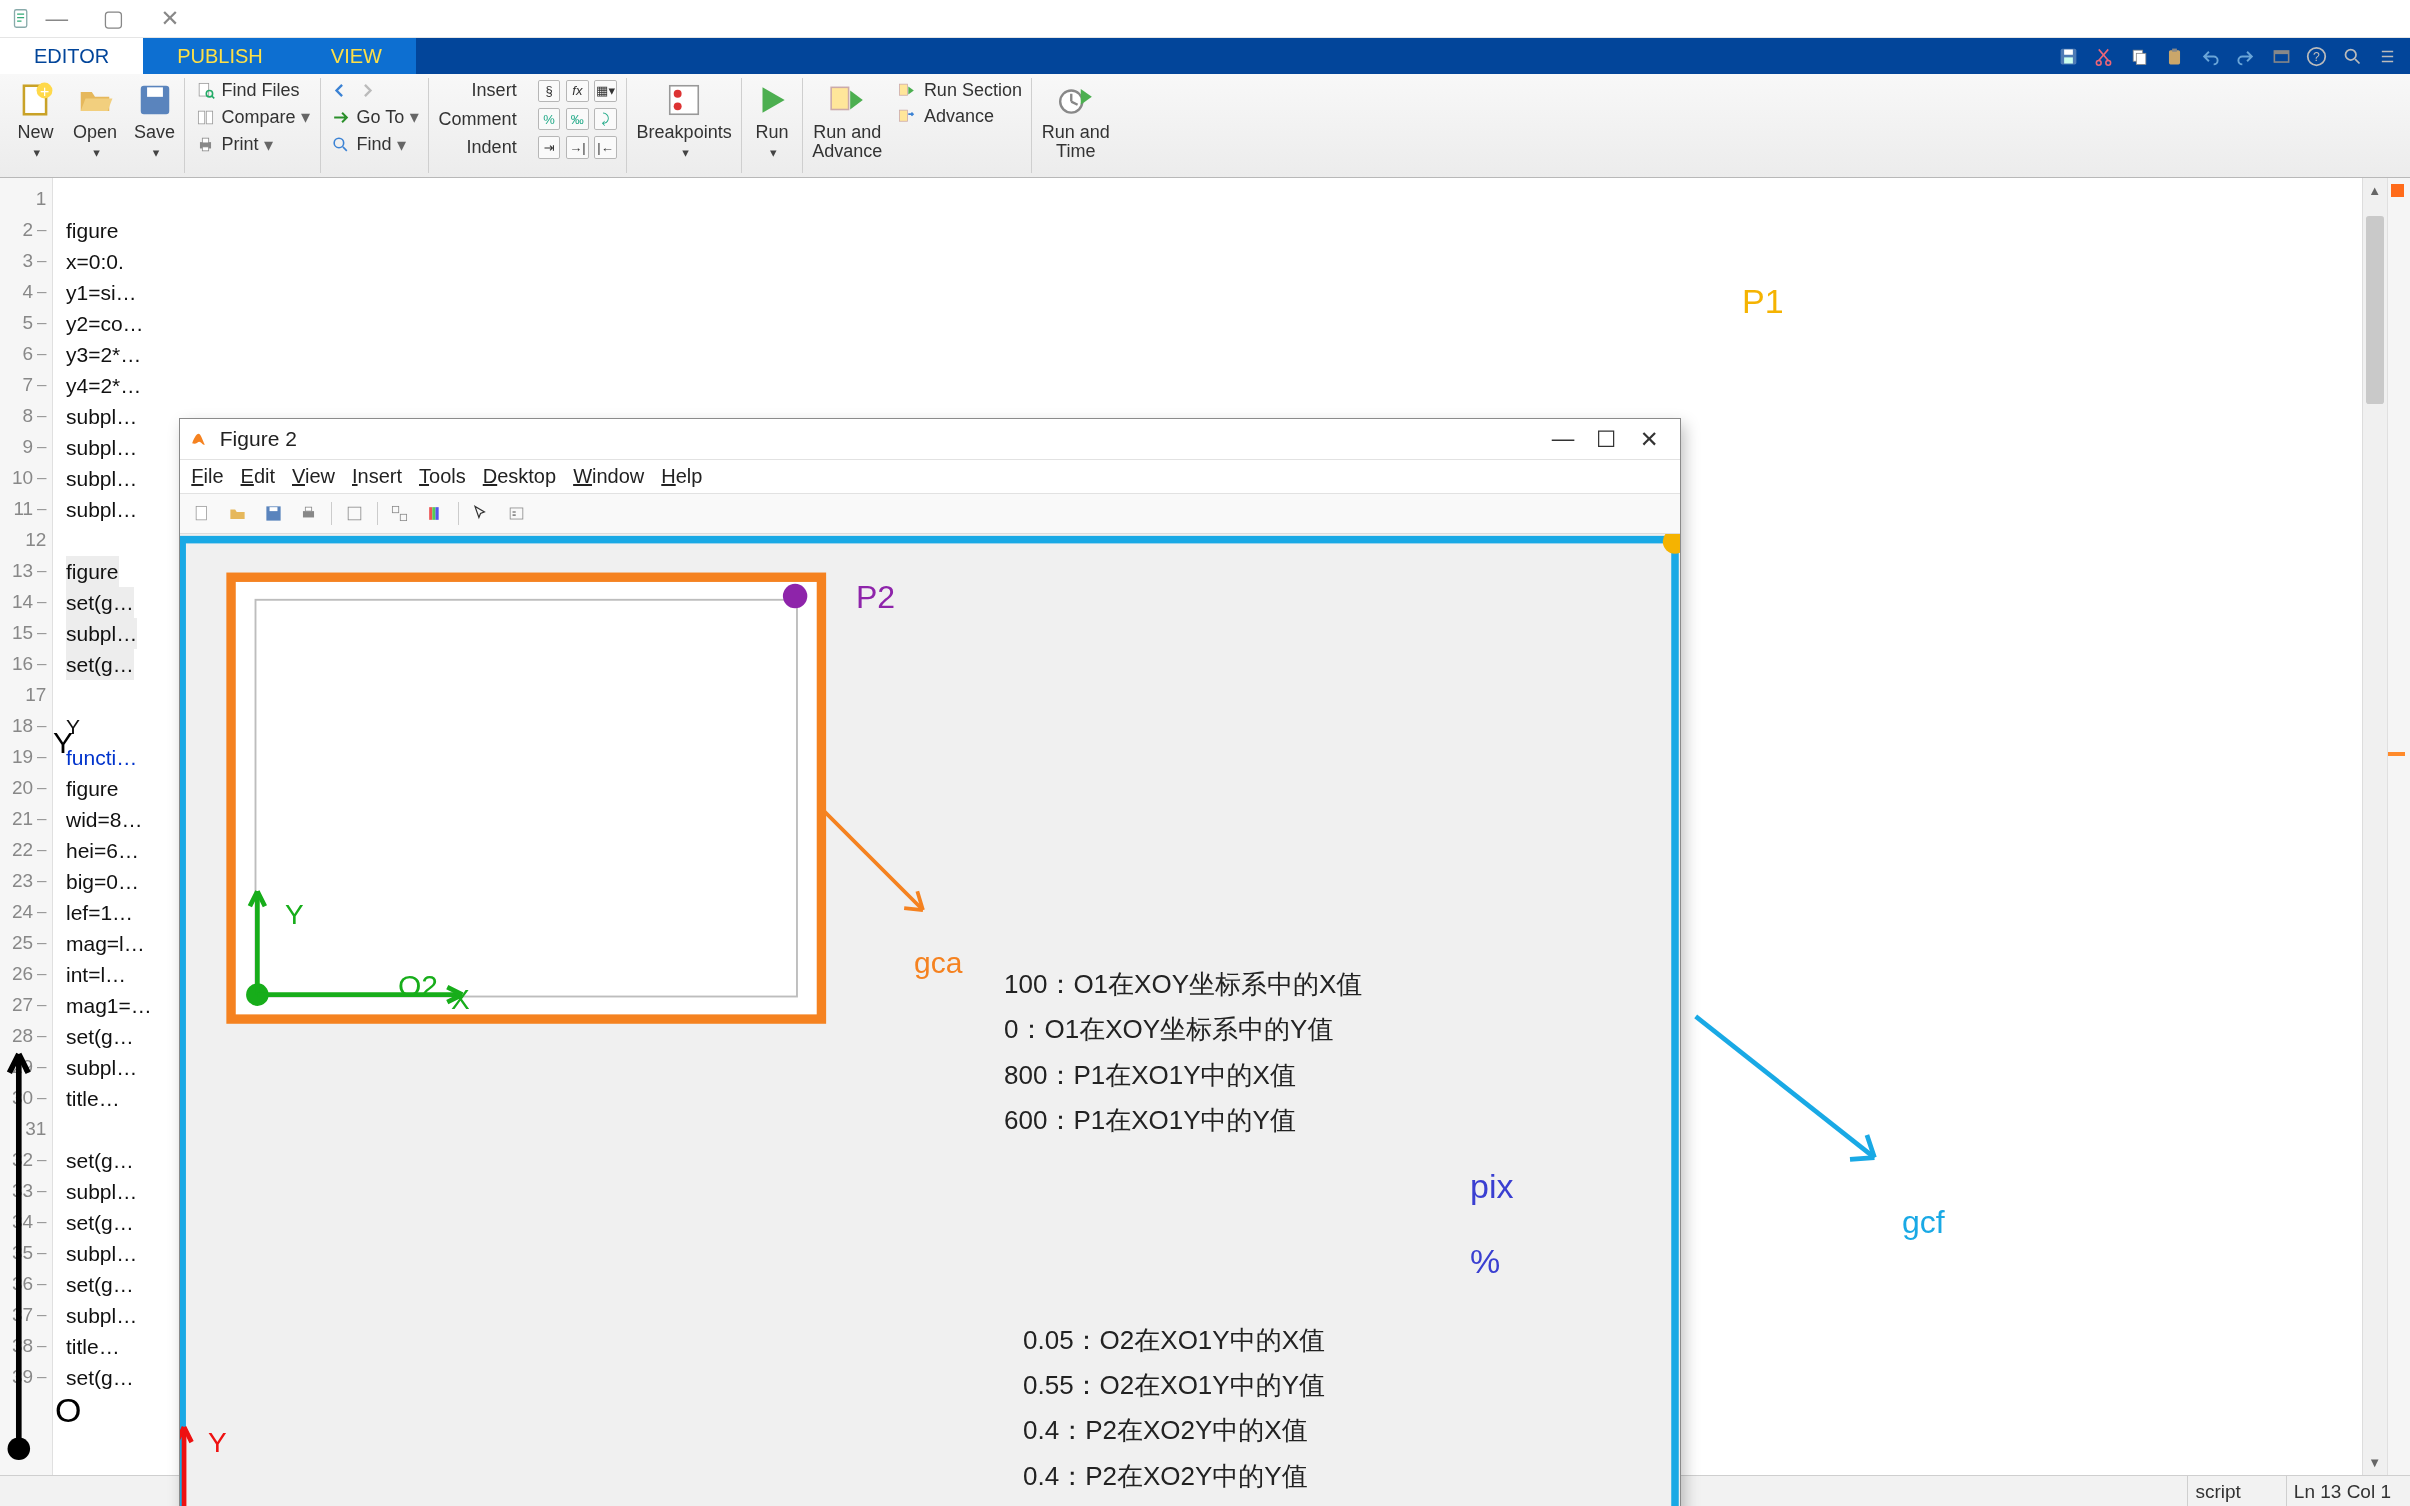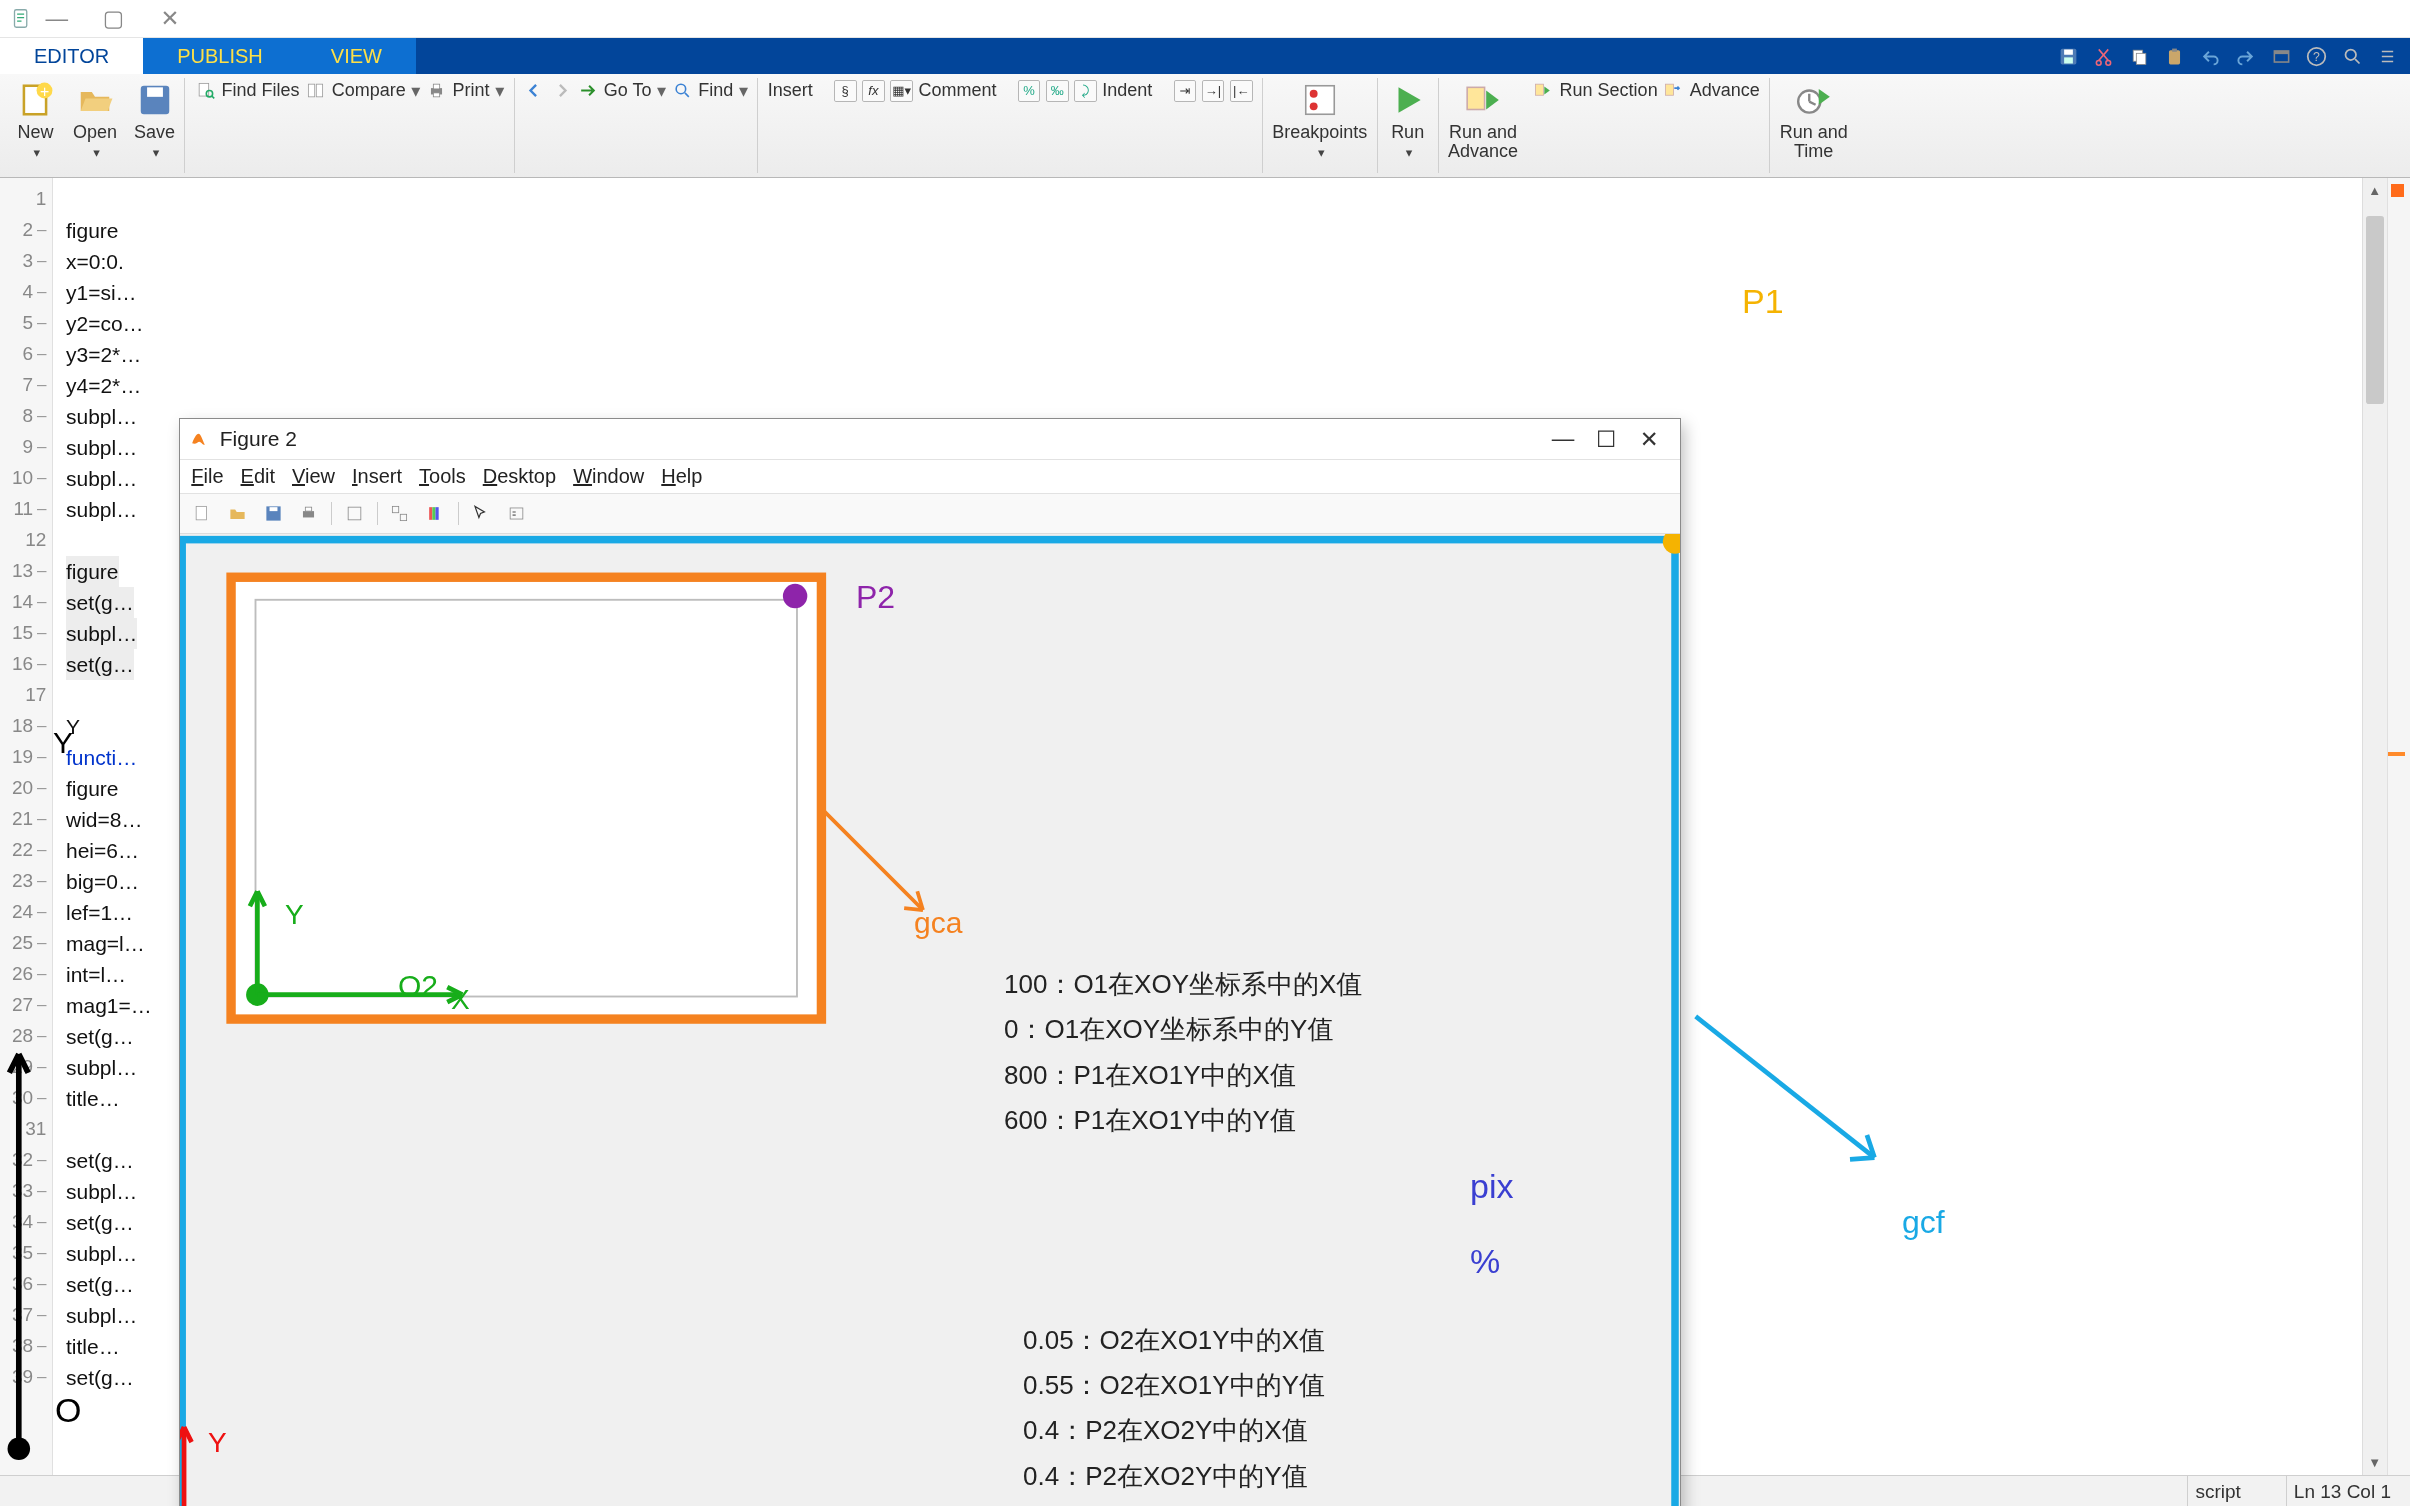--- a/index.html
+++ b/index.html
@@ -21,21 +21,21 @@
 .qat-item { width:28px; height:28px; display:flex; align-items:center; justify-content:center; }
 
 
 .ribbon { height:104px; background:linear-gradient(#f8f8f8,#ececec); border-bottom:0.9px solid #b8b8b8; display:flex; align-items:stretch; padding:3.8px 5.6px; }
 .rgroup { display:flex; flex-direction:column; align-items:center; justify-content:flex-start; padding:1.9px 9.4px 0; border-right:0.9px solid #cfcfcf; }
 .rgroup:last-child { border-right:none; }
 .rbig { display:flex; flex-direction:column; align-items:center; gap:1.9px; font-size:18px; color:#333; }
 .rbig .icn { width:41px; height:41px; display:flex; align-items:center; justify-content:center; }
 .rbig .lbl { line-height:1.1; text-align:center; }
 .rbig .drop::after { content:"▾"; font-size:13px; color:#444; margin-left:2.8px; }
-.rcol { display:flex; flex-direction:row; gap:5.6px; font-size:18px; color:#333; justify-content:center; }
+.rcol { display:flex; flex-direction:column; gap:5.6px; font-size:18px; color:#333; justify-content:center; }
 .rrow { display:flex; align-items:center; gap:5.6px; }
 .rrow .sicn { width:21px; height:21px; display:flex; align-items:center; justify-content:center; }
 .tinybtn { width:22.6px; height:22.6px; display:inline-flex; align-items:center; justify-content:center; border:0.9px solid #b6b6b6; border-radius:1.9px; background:#fafafa; font-size:13px; color:#333; }
 
 
 .editor { position:relative; display:flex; height:calc(1507px - 38px - 36px - 104px - 32px); background:#fff; }
 .gutter { width:53px; background:#f6f6f6; border-right:0.9px solid #e0e0e0; padding-top:5.6px; }
 .gline { display:flex; align-items:center; justify-content:flex-end; height:31px; padding-right:5.6px; font-size:19px; color:#888; font-family:Consolas,monospace; gap:3.8px; }
 .gline .dash { color:#999; font-size:17px; }
 .code { flex:1; padding:5.6px 9.4px 0 13px; font-size:21px; font-family:Consolas,monospace; color:#111; line-height:31px; white-space:pre; position:relative; }
@@ -618,21 +618,21 @@
         <path d="M4 1160 L250 1160" stroke="#e11" stroke-width="5"></path>
         <path d="M250 1160 l-16 -8 M250 1160 l-16 8" stroke="#e11" stroke-width="5"></path>
 
         <path d="M-160 1162 L1600 1162" stroke="#000" stroke-width="5"></path>
         <path d="M-150 1162 L-150 860" stroke="#000" stroke-width="5"></path>
 
         <path d="M595 1090 L690 1160" stroke="#000" stroke-width="5"></path>
         <path d="M690 1160 l-10 -22 M690 1160 l-24 2" stroke="#000" stroke-width="5"></path>
       </svg>
 
-      <div style="position:absolute;left:734px;top:372px;font-size:30px;color:#f58220">gca</div>
+      <div style="position:absolute;left:734px;top:412px;font-size:30px;color:#f58220">gca</div>
       <div style="position:absolute;left:676px;top:45px;font-size:32px;color:#8e24aa">P2</div>
       <div style="position:absolute;left:105px;top:365px;font-size:28px;color:#17ad1a">Y</div>
       <div style="position:absolute;left:218px;top:435px;font-size:30px;color:#17ad1a">O2</div>
       <div style="position:absolute;left:271px;top:450px;font-size:28px;color:#17ad1a">X</div>
 
       <div style="position:absolute;left:824px;top:433px;font-size:26px;color:#222">100：O1在XOY坐标系中的X值</div>
       <div style="position:absolute;left:824px;top:478px;font-size:26px;color:#222">0：O1在XOY坐标系中的Y值</div>
       <div style="position:absolute;left:824px;top:524px;font-size:26px;color:#222">800：P1在XO1Y中的X值</div>
       <div style="position:absolute;left:824px;top:569px;font-size:26px;color:#222">600：P1在XO1Y中的Y值</div>
 

